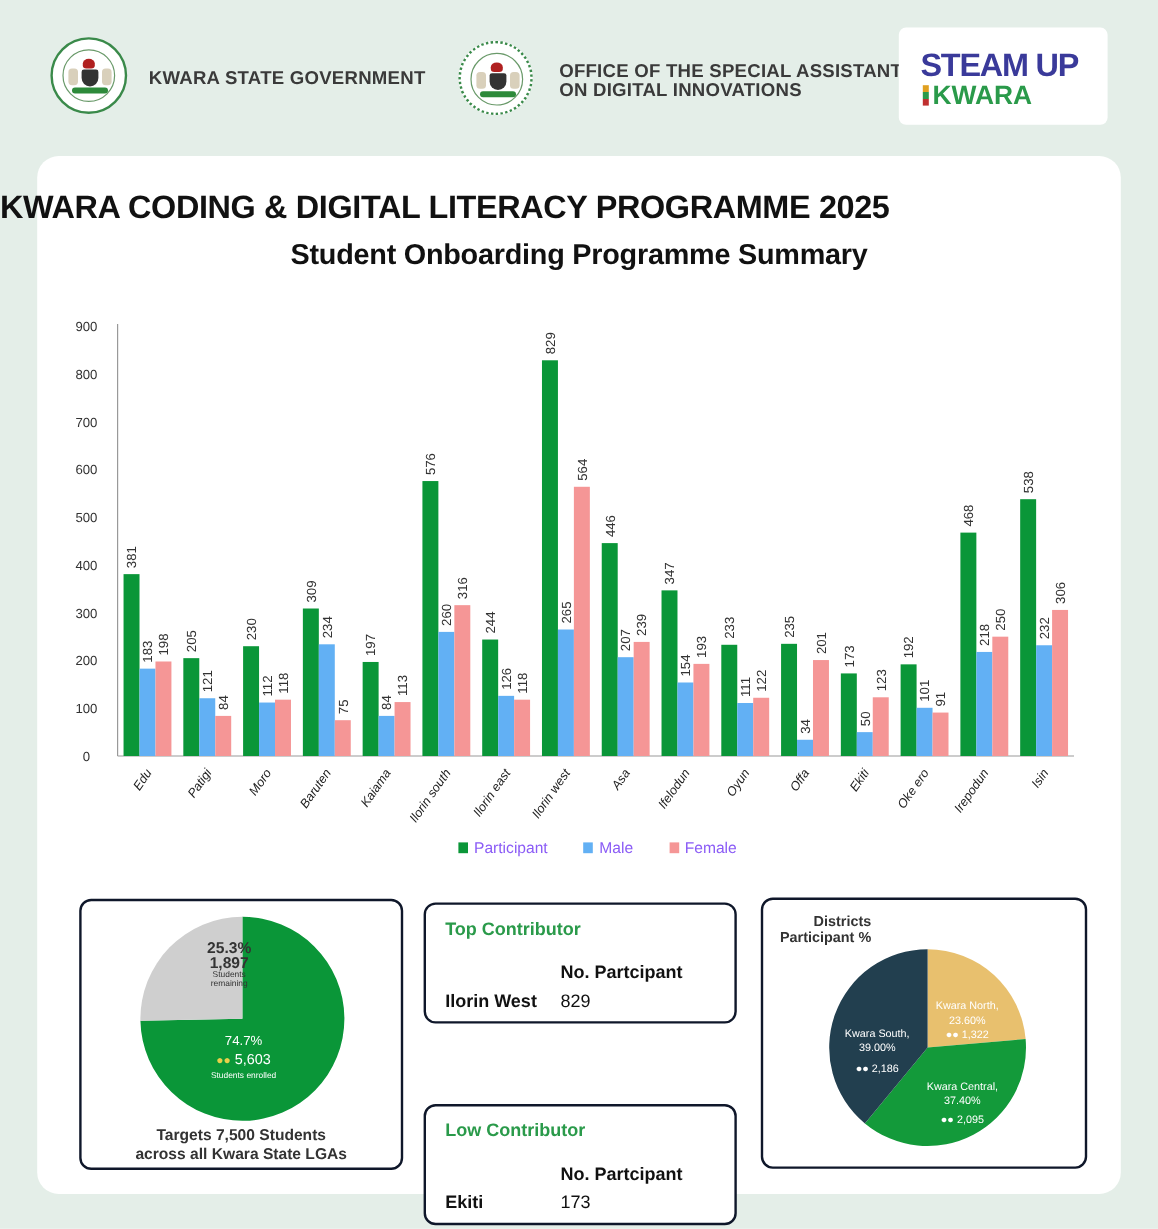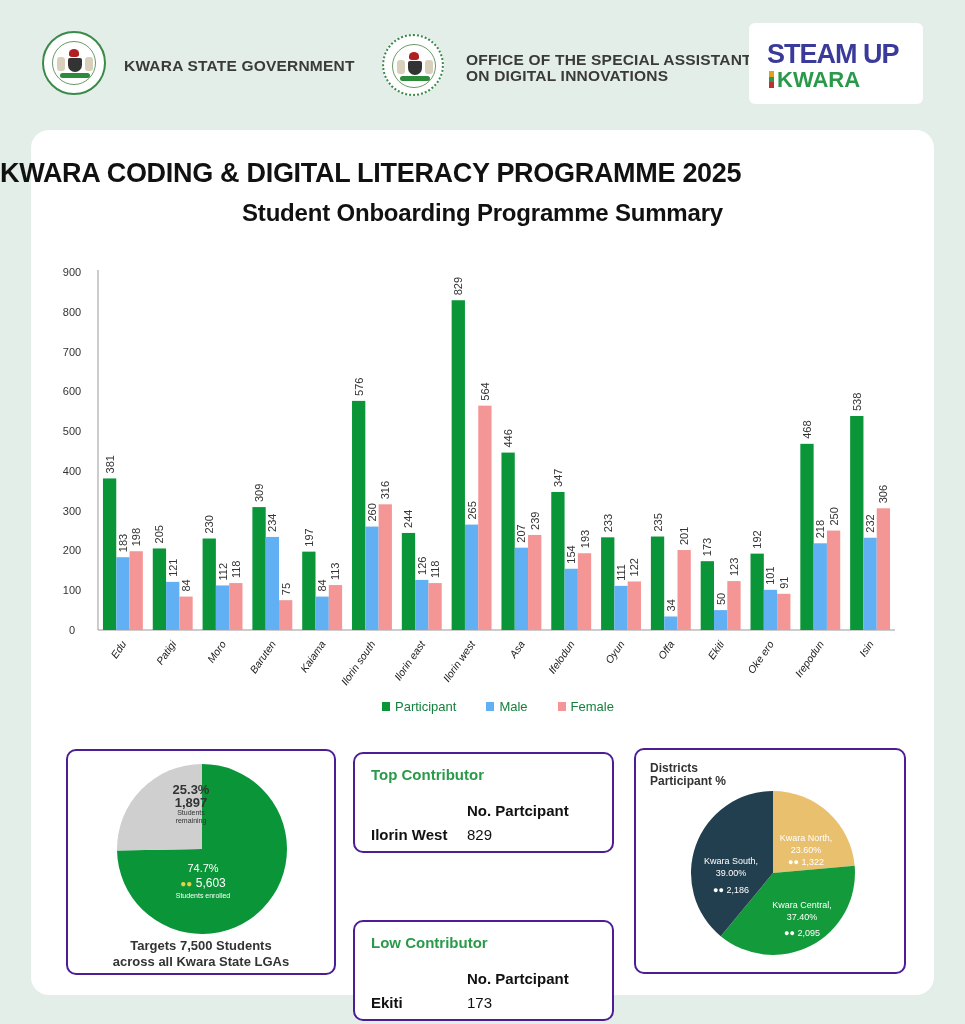--- a/index.html
+++ b/index.html
@@ -22,38 +22,38 @@
   .steam-box { position: absolute; left: 749px; top: 23px; width: 174px; height: 81px; background: #fff; border-radius: 6px; }
   .steam-top { position: absolute; left: 18px; top: 16px; font-weight: bold; font-size: 27px; color: #3a3a9a; letter-spacing: -1px; }
   .steam-bottom { position: absolute; left: 28px; top: 44px; font-weight: bold; font-size: 22px; color: #2a9a4a; }
   .steam-bars { position: absolute; left: 20px; top: 48px; width: 5px; height: 17px; background: linear-gradient(#e0a020 0 33%, #2a9a4a 33% 66%, #c03030 66%); }
 
   .card { position: absolute; left: 31px; top: 130px; width: 903px; height: 865px; background: #fff; border-radius: 18px; }
   .title { position: absolute; left: 0; top: 158px; width: 965px; font-weight: bold; font-size: 27px; color: #111; letter-spacing: -0.3px; }
   .subtitle { position: absolute; left: 0; top: 199px; width: 965px; text-align: center; font-weight: bold; font-size: 24px; color: #111; letter-spacing: -0.2px; }
 
   .chart-svg { position: absolute; left: 0; top: 0; }
-  .legend { position: absolute; top: 699px; left: 382px; display: flex; gap: 30px; font-size: 13px; color: #15803d; }
+  .legend { position: absolute; top: 699px; left: 382px; display: flex; gap: 30px; font-size: 13px; color: #8b5cf6; }
   .legend-item { display: flex; align-items: center; gap: 5px; }
   .swatch { width: 8px; height: 9px; display: inline-block; }
 
-  .panel { position: absolute; background: #fff; border: 2px solid #4c1d95; border-radius: 10px; }
+  .panel { position: absolute; background: #fff; border: 2px solid #0f172a; border-radius: 10px; }
   .p-pie1 { left: 66px; top: 749px; width: 270px; height: 226px; }
   .p-top { left: 353px; top: 752px; width: 261px; height: 101px; }
   .p-low { left: 353px; top: 873px; width: 261px; height: 101px; margin-top: 47px; }
   .p-pie2 { left: 634px; top: 748px; width: 272px; height: 226px; }
 
   .abs { position: absolute; }
   .pie1-target { left: 0; width: 100%; text-align: center; font-weight: bold; font-size: 13px; color: #333; line-height: 16px; }
   .pie-label-white { color: #fff; text-align: center; }
   .contrib-title { left: 16px; top: 12px; font-weight: bold; color: #2a9a4a; font-size: 15px; }
   .contrib-head { left: 112px; top: 48px; font-weight: bold; font-size: 15px; color: #111; }
   .contrib-name { left: 16px; top: 72px; font-weight: bold; font-size: 15px; color: #111; }
   .contrib-val { left: 112px; top: 72px; font-size: 15px; color: #111; }
-  .dist-title { left: 14px; top: 12px; font-weight: bold; font-size: 12px; line-height: 13px; color: #333; }
+  .dist-title { left: 14px; top: 12px; font-weight: bold; font-size: 12px; line-height: 13px; color: #333; text-align: right; }
 </style>
 </head>
 <body>
 
 <div class="header">
   <div class="seal s1">
     <div class="inner"></div>
       <div class="horse-l"></div>
       <div class="horse-r"></div>
     <div class="eagle"></div>

